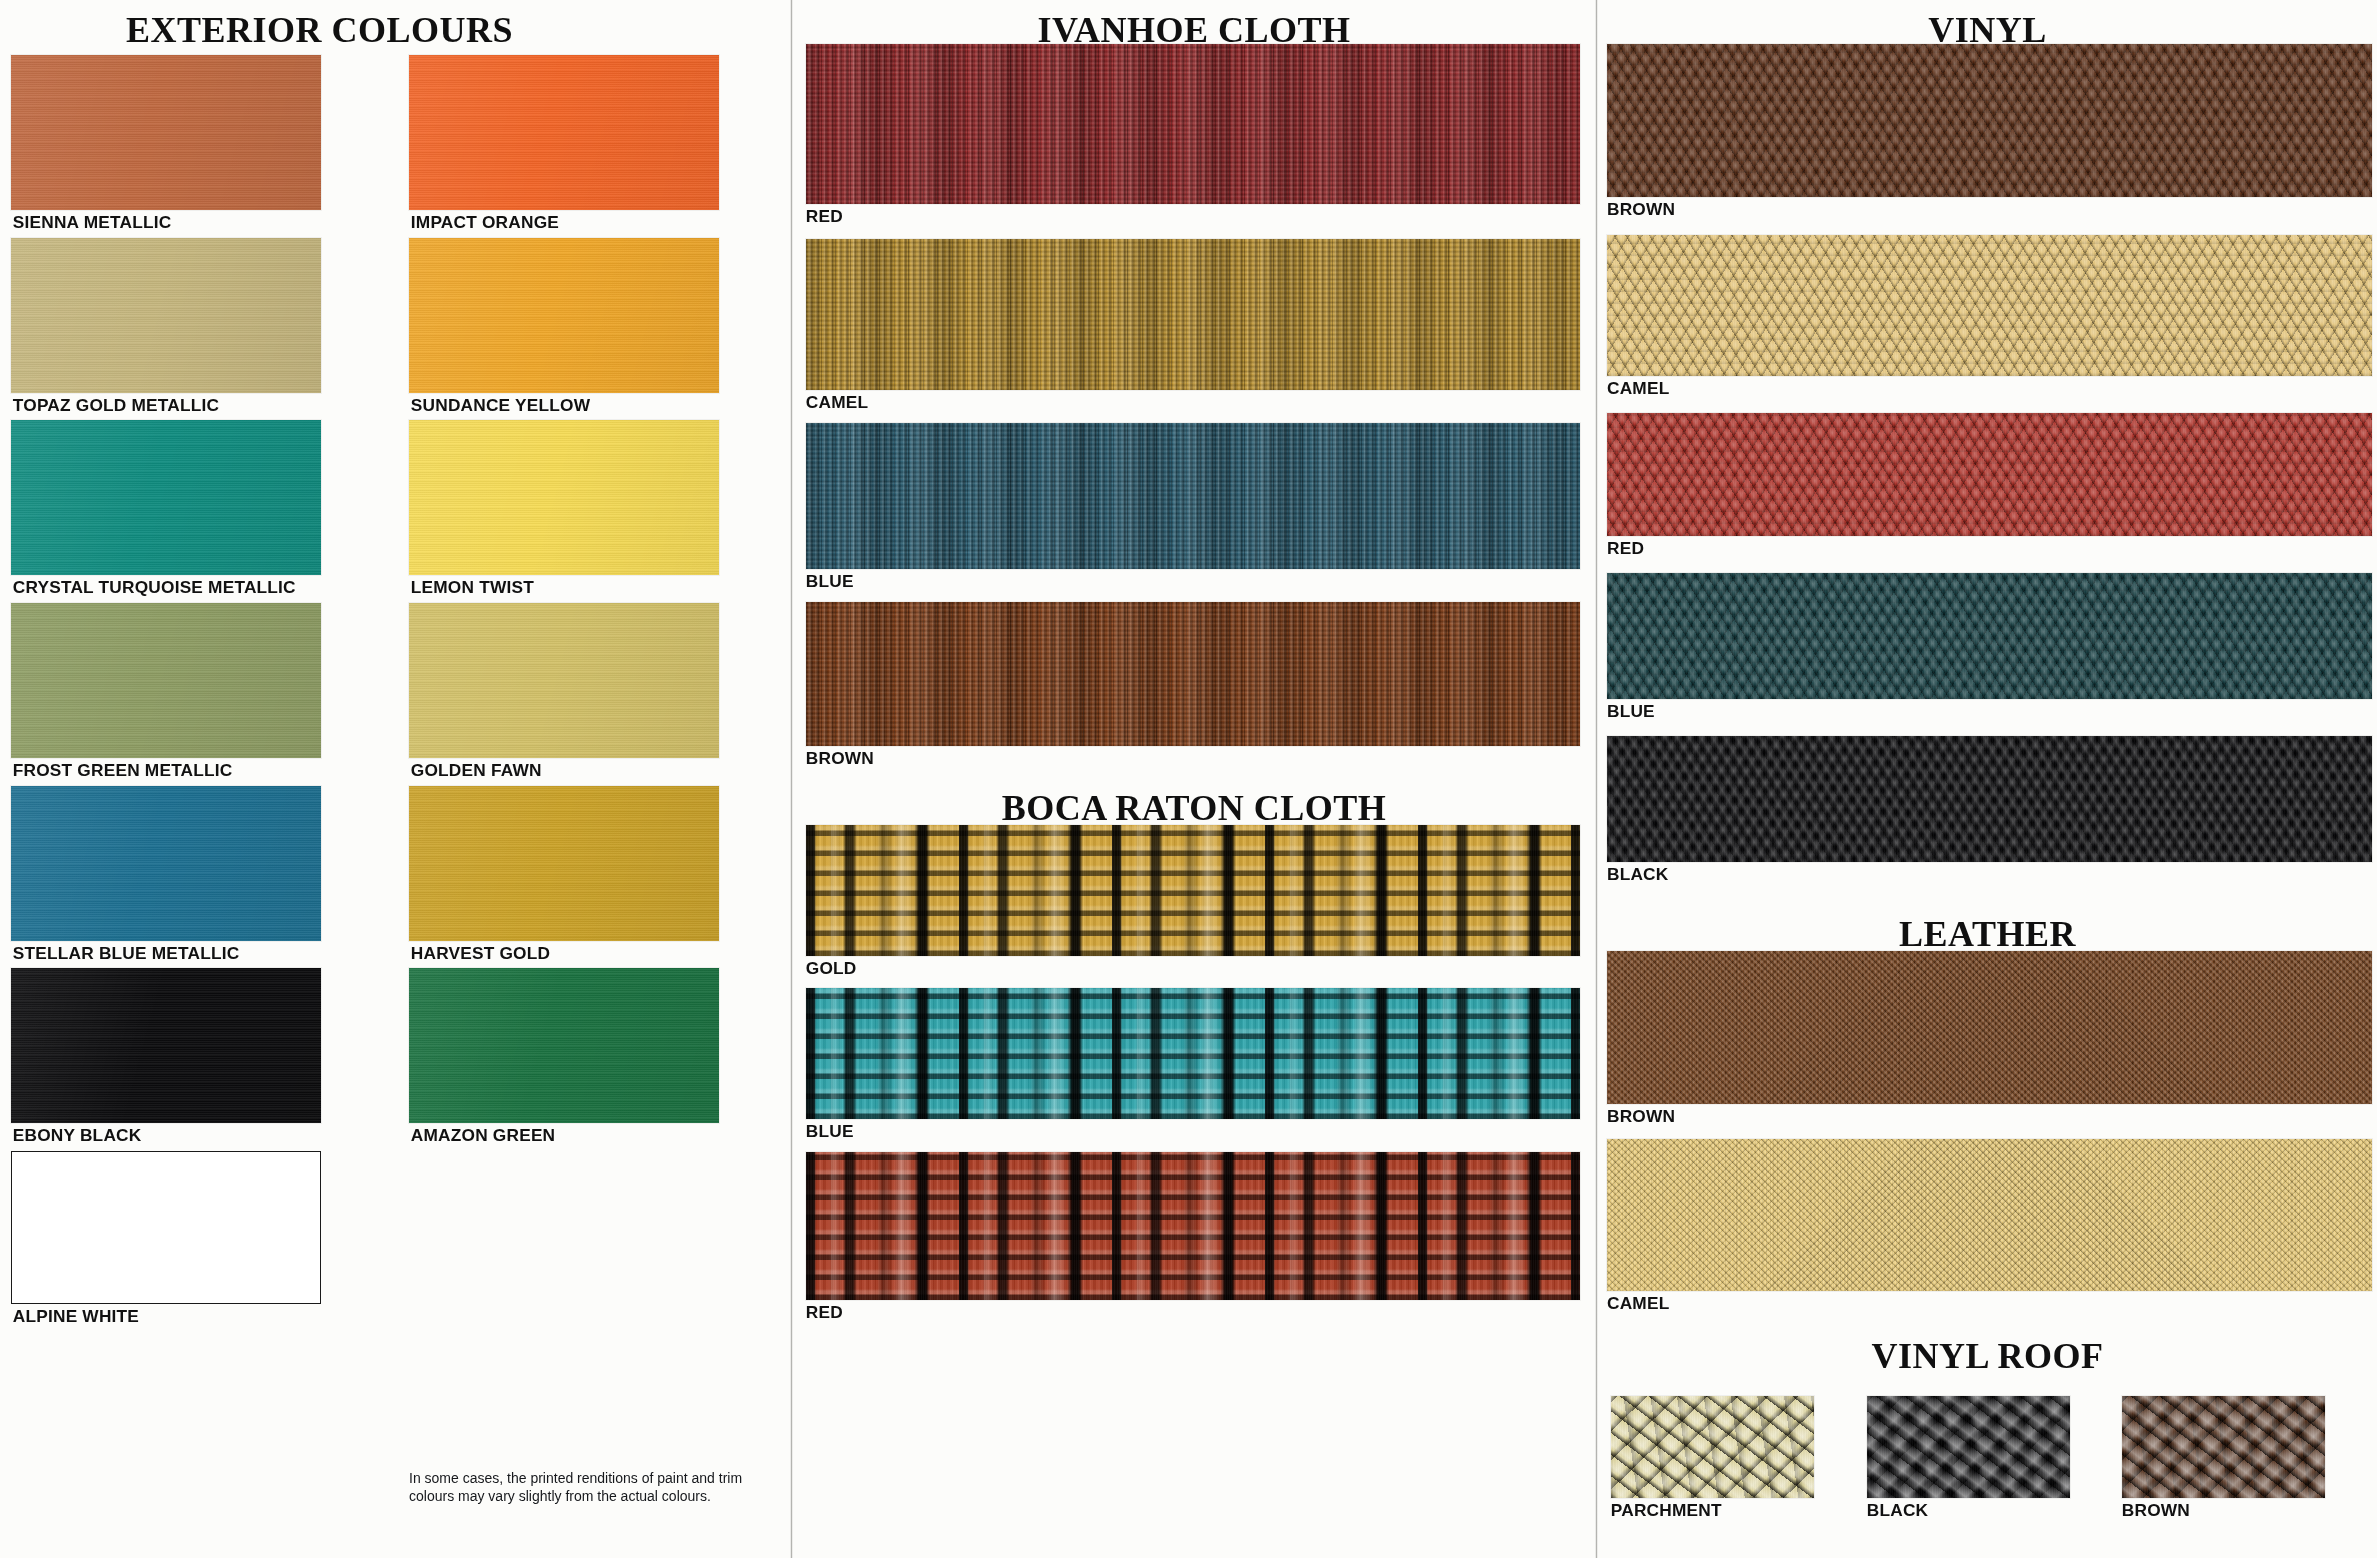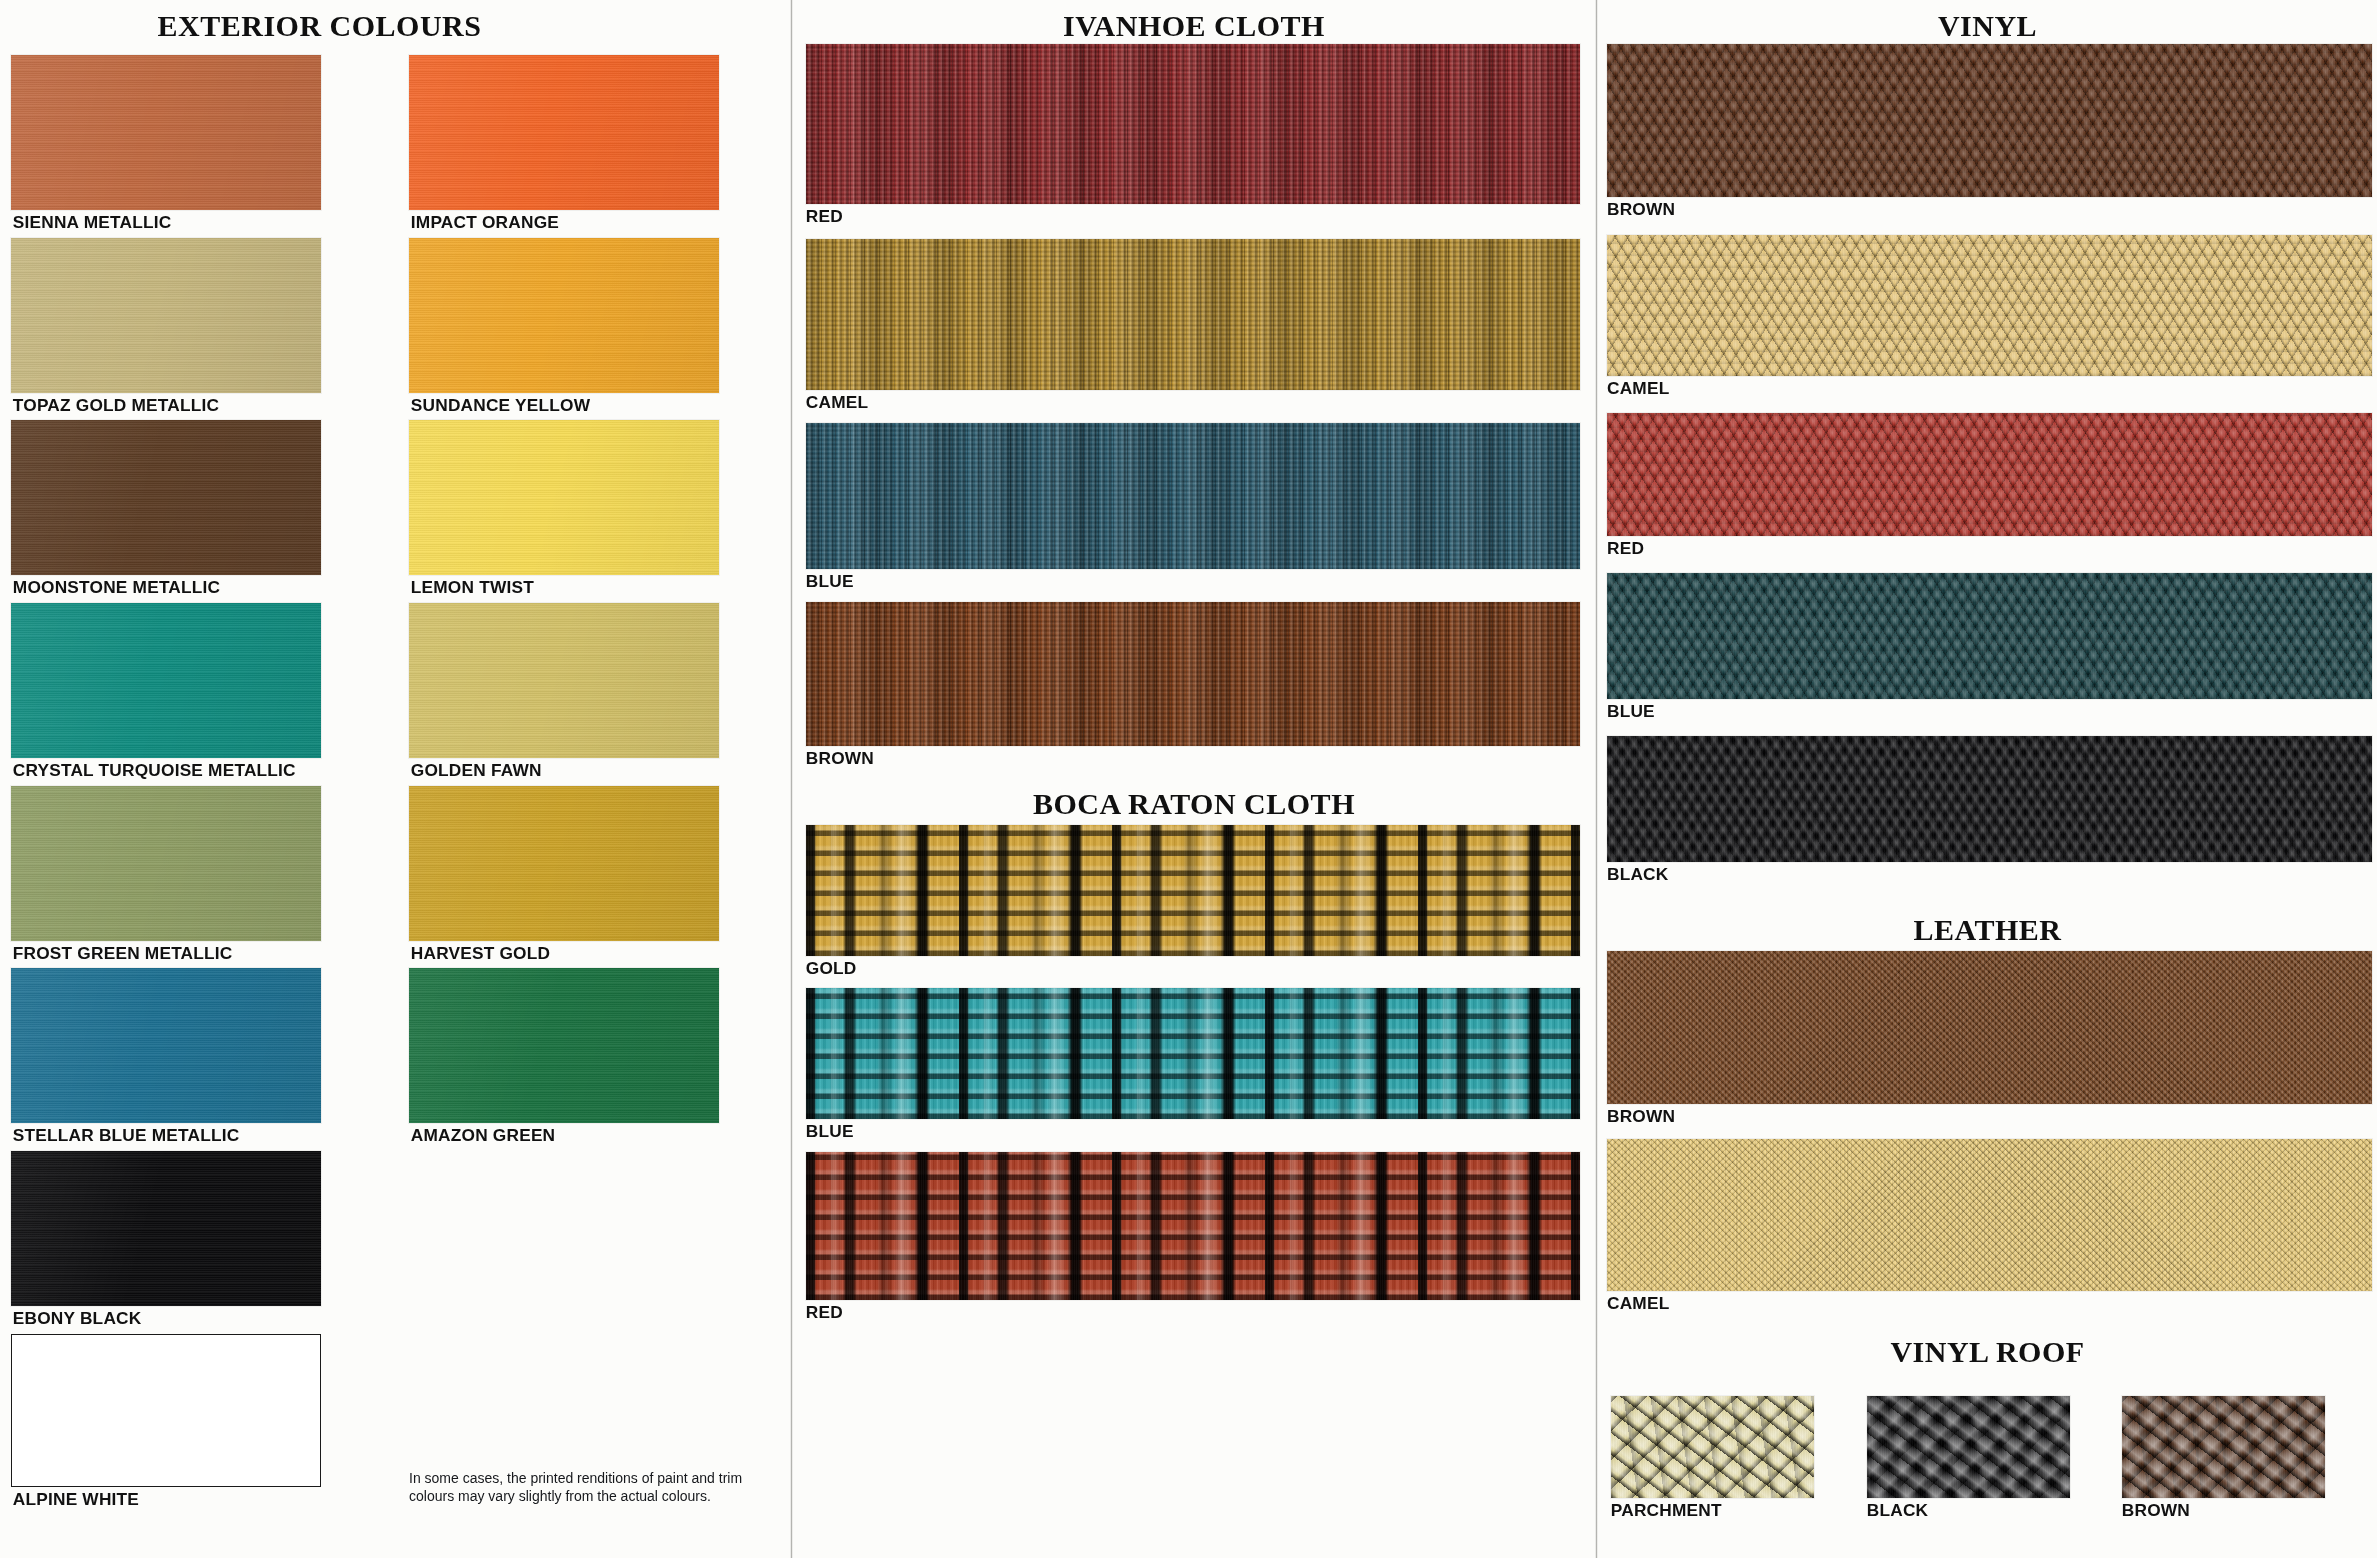--- a/index.html
+++ b/index.html
@@ -46,21 +46,21 @@
   .section-title {
     text-align: center;
     font-family: "Liberation Serif", serif;
     font-weight: bold;
     font-size: 27px;
     letter-spacing: 0.5px;
     color: #101010;
     text-transform: uppercase;
     white-space: nowrap;
   }
-  .section-title.big { font-size: 30px; }
+  .section-title.big { font-size: 36px; }
 
   
   .swatch {
     position: relative;
     overflow: hidden;
     box-shadow: 0 0 0 0.9px rgba(0,0,0,0.06);
   }
   .swatch::after {
     
     content: "";
@@ -252,26 +252,20 @@
         <div class="swatch-label">SIENNA METALLIC</div>
       </div>
 
       <div class="ext-cell">
         <div class="swatch flat tex-paint" style="background:#c6b77e">
             <span class="grain"></span>
           </div>
         <div class="swatch-label">TOPAZ GOLD METALLIC</div>
       </div>
 
-      <div class="ext-cell">
-        <div class="swatch flat tex-paint" style="background:#5b3b23">
-            <span class="grain"></span>
-          </div>
-        <div class="swatch-label">MOONSTONE METALLIC</div>
-      </div>
 
       <div class="ext-cell">
         <div class="swatch flat tex-paint" style="background:#0e8c7f">
             <span class="grain"></span>
           </div>
         <div class="swatch-label">CRYSTAL TURQUOISE METALLIC</div>
       </div>
 
       <div class="ext-cell">
         <div class="swatch flat tex-paint" style="background:#8e9d63">

